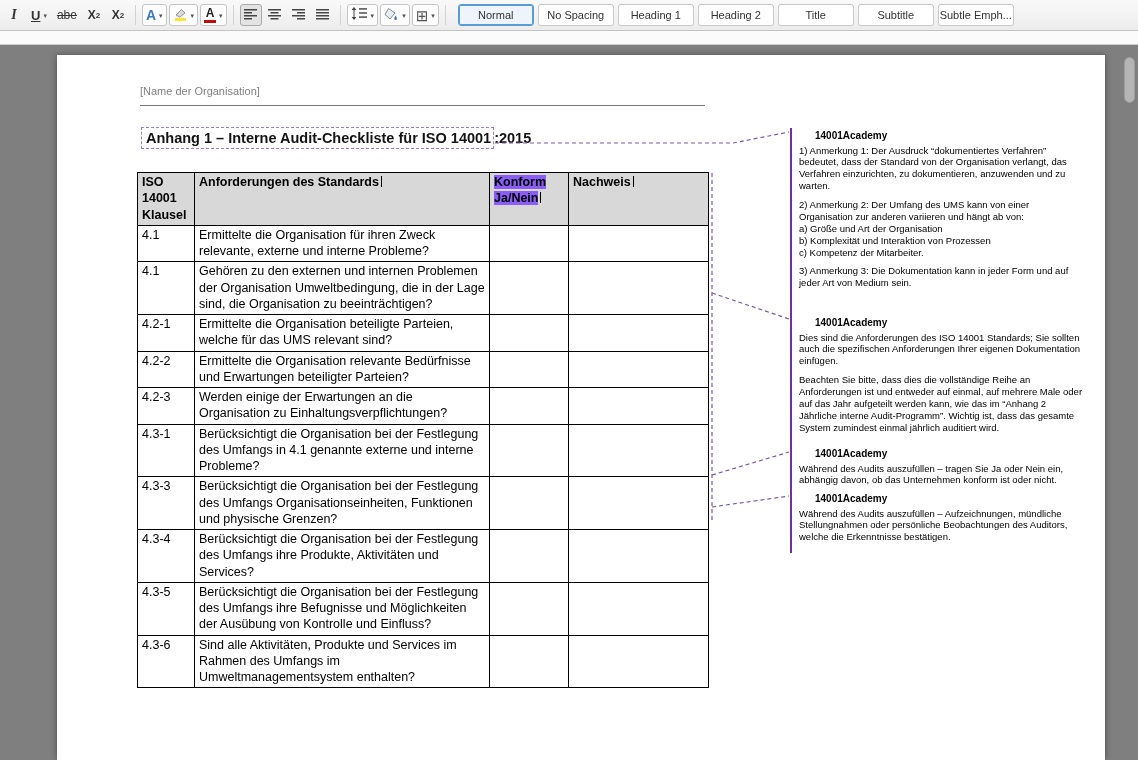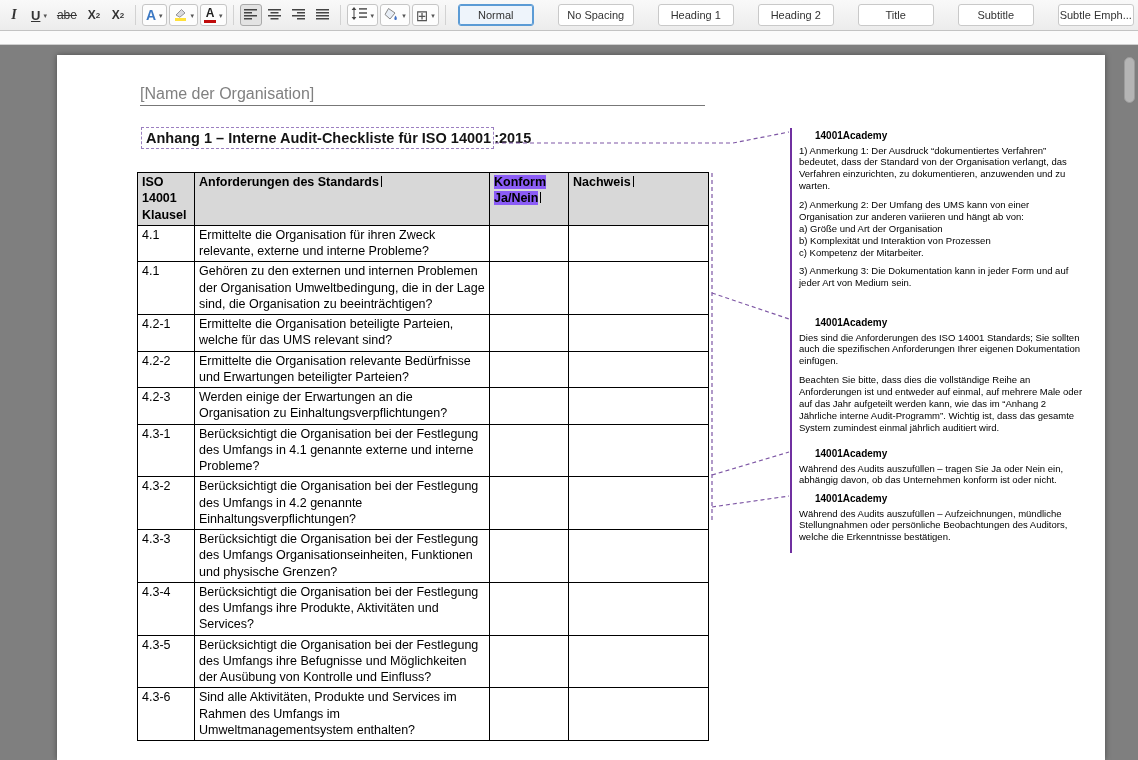--- a/index.html
+++ b/index.html
@@ -29,40 +29,40 @@
   .un{text-decoration:underline;font-weight:bold;}
   .strike{text-decoration:line-through;font-size:12px;}
   .scriptbtn{font-weight:bold;font-size:12px;}
   .scriptbtn sub,.scriptbtn sup{font-size:8px;}
   .fx-a{color:#3b78c3;font-weight:bold;font-size:14px;}
   .fc-wrap{display:flex;flex-direction:column;align-items:center;line-height:1;}
   .fc-a{font-weight:bold;font-size:12px;color:#222;}
   .fc-bar{width:12px;height:3px;background:#c00b0b;margin-top:1px;}
   .grid-glyph{font-size:15px;color:#555;line-height:1;}
   
-  .styles{display:flex;align-items:center;margin-left:6px;overflow:hidden;flex:1;gap:20px;}
+  .styles{display:flex;align-items:center;margin-left:6px;overflow:hidden;flex:1;}
   .style-chip{
     flex:0 0 auto;width:76px;height:22px;margin-right:4px;background:#fff;
     border:1px solid #c9c9c9;border-radius:3px;display:flex;align-items:center;justify-content:center;
     font-size:11px;color:#333;overflow:hidden;white-space:nowrap;box-sizing:border-box;
   }
   .style-chip.selected{border-color:#5b9bd5;box-shadow:inset 0 0 0 1px #5b9bd5;background:#eef4fb;}
   
   .subbar{position:absolute;top:31px;left:0;right:0;height:13px;background:#fbfbfb;border-bottom:1px solid #cfcfcf;z-index:9;}
   .canvas{position:absolute;top:44px;left:0;right:0;bottom:0;background:#7f7f7f;}
   .page{
     position:absolute;left:57px;top:11px;width:1048px;height:705px;background:#fff;
     box-shadow:0 0 6px rgba(0,0,0,.4);overflow:hidden;
   }
   .scroll-thumb{
     position:absolute;right:3px;top:13px;width:11px;height:46px;border-radius:6px;
     background:#b5b5b5;border:1px solid #9c9c9c;box-sizing:border-box;
   }
   
-  .org-line{position:absolute;left:83px;top:30px;font-size:16px;color:#808080;}
+  .org-line{position:absolute;left:83px;top:30px;font-size:11px;color:#808080;}
   .org-underline{position:absolute;left:83px;top:50px;width:565px;border-top:1px solid #777;}
   .title-row{position:absolute;left:84px;top:72px;display:flex;align-items:stretch;font-weight:bold;font-size:14.5px;color:#141414;}
   .title-box{border:1px dashed #9b7fc0;padding:2px 2px 2px 4px;}
   .title-suffix{padding:3px 0;}
   .doc-table{
     position:absolute;left:80px;top:117px;width:571px;table-layout:fixed;
     border-collapse:collapse;font-size:12.5px;line-height:1.3;color:#000;
   }
   .doc-table th,.doc-table td{border:1px solid #000;padding:1px 4px 2px 4px;vertical-align:top;text-align:left;overflow:hidden;}
   .doc-table thead th{background:#d8d8d8;font-weight:bold;height:46px;}
@@ -277,26 +277,20 @@
     <td></td>
     <td></td>
   </tr>
           <tr>
     <td>4.3-1</td>
     <td>Berücksichtigt die Organisation bei der Festlegung des Umfangs in 4.1 genannte externe und interne Probleme?</td>
     <td></td>
     <td></td>
   </tr>
           <tr>
-    <td>4.3-2</td>
-    <td>Berücksichtigt die Organisation bei der Festlegung des Umfangs in 4.2 genannte Einhaltungsverpflichtungen?</td>
-    <td></td>
-    <td></td>
-  </tr>
-          <tr>
     <td>4.3-3</td>
     <td>Berücksichtigt die Organisation bei der Festlegung des Umfangs Organisationseinheiten, Funktionen und physische Grenzen?</td>
     <td></td>
     <td></td>
   </tr>
           <tr>
     <td>4.3-4</td>
     <td>Berücksichtigt die Organisation bei der Festlegung des Umfangs ihre Produkte, Aktivitäten und Services?</td>
     <td></td>
     <td></td>

